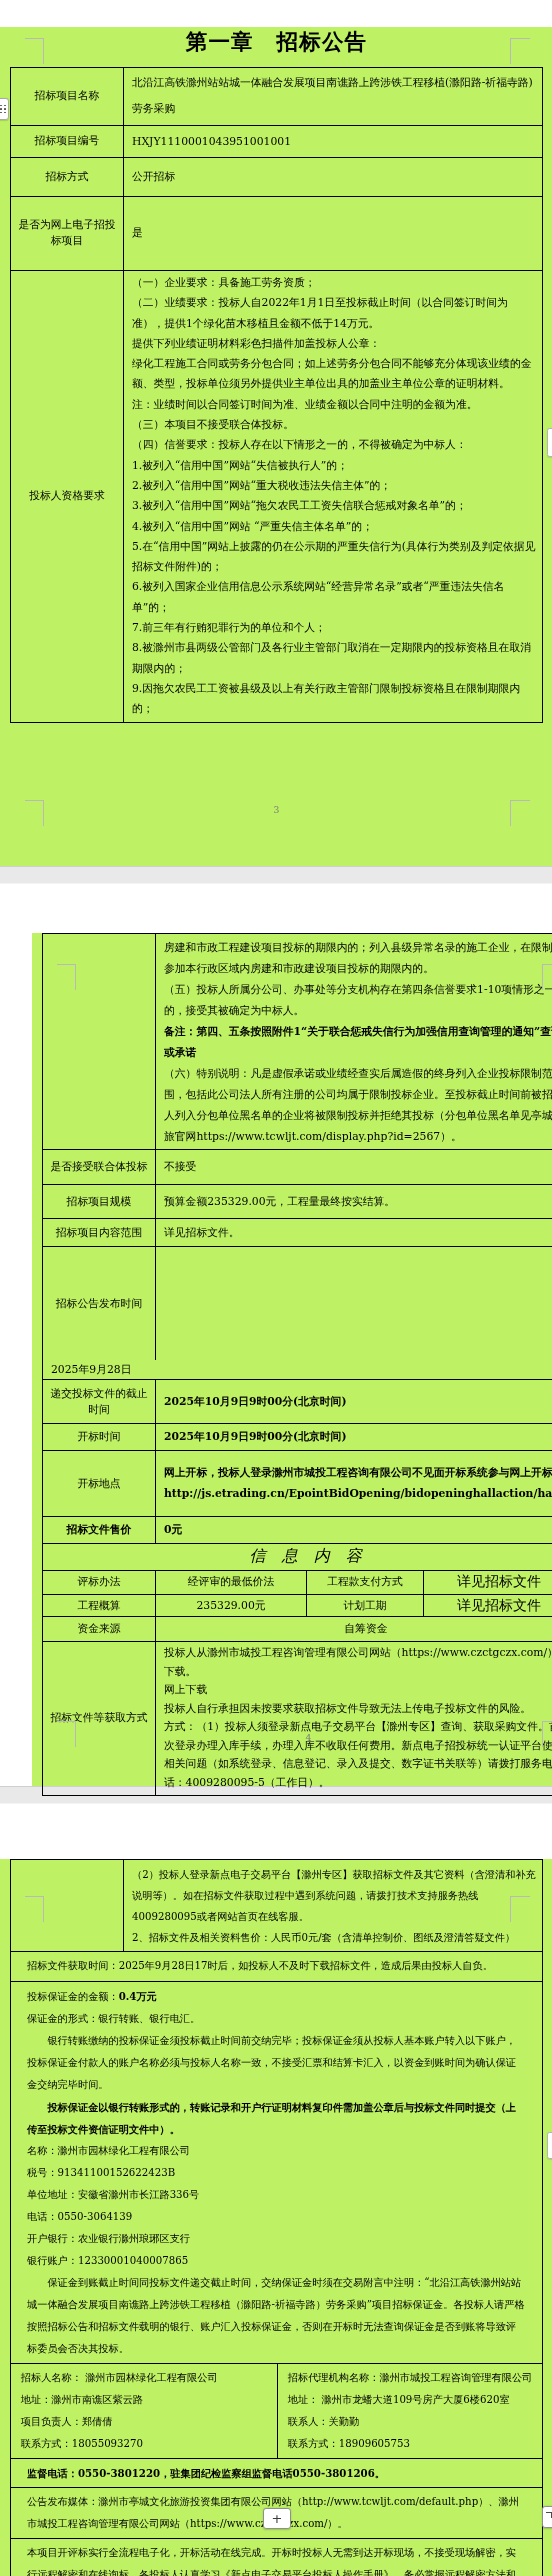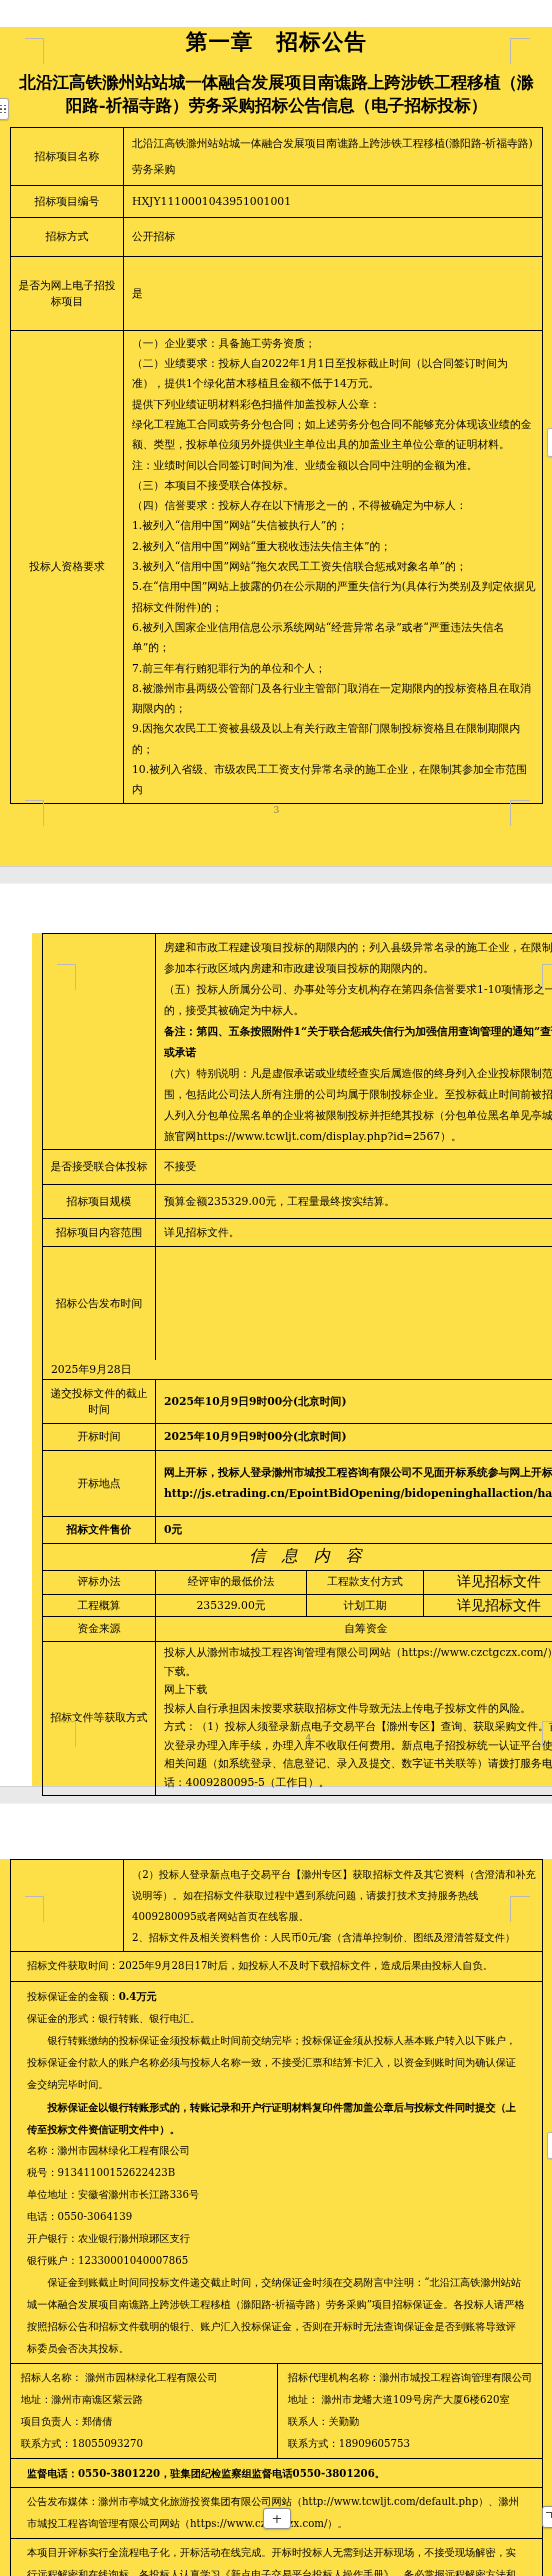--- a/index.html
+++ b/index.html
@@ -2,21 +2,21 @@
 <html style="font-size:9.8px"><head>
 <meta charset="utf-8">
 <style>
   html,body{margin:0;padding:0;background:#ffffff;}
   #root{
     position:relative;width:553px;height:2576px;margin:0 auto;
     background:#ffffff;overflow:hidden;
     font-family:"DejaVu Serif","Liberation Serif",serif;
     color:#000;
   }
-  .page{position:relative;width:553px;background:#fde047;}
+  .page{position:relative;width:553px;background:#bef264;}
   .page3{height:839px;}
   .page4{height:853px;margin-left:32px;}
   .page5{height:848px;}
   .page-gap{height:16px;background:#e9e9e9;border-top:1.2px solid #cfcfcf;border-bottom:1.2px solid #f4f4f4;}
 
   
   .crop{position:absolute;width:18.5px;height:24.6px;pointer-events:none;}
   .crop.l{border-right:0.9px solid #b9b9b9;border-top:0.9px solid #b9b9b9;}
   .crop.r{border-left:0.9px solid #b9b9b9;border-top:0.9px solid #b9b9b9;}
 
@@ -65,21 +65,20 @@
 
 <div id="root">
 
   <div class="page page3">
     <span class="crop l" style="left:24.6px;top:11px;"></span>
     <span class="crop r" style="left:510px;top:11px;"></span>
     <span class="crop l" style="left:24.6px;top:773px;"></span>
     <span class="crop r" style="left:510px;top:773px;"></span>
 
     <div class="doc-title">第一章　招标公告</div>
-    <div class="doc-subtitle">北沿江高铁滁州站站城一体融合发展项目南谯路上跨涉铁工程移植（滁阳路-祈福寺路）劳务采购招标公告信息（电子招标投标）</div>
 
     <div class="dtable p3t">
       <div class="trow" style="min-height:52px;">
         <div class="cell lab">招标项目名称</div>
         <div class="cell val lh42">
             <div class="tline" style="line-height:26px;">北沿江高铁滁州站站城一体融合发展项目南谯路上跨涉铁工程移植(滁阳路-祈福寺路)劳务采购</div>
           </div>
       </div>
       <div class="trow" style="min-height:32px;">
         <div class="cell lab">招标项目编号</div>
@@ -105,26 +104,26 @@
             <div class="tline">（一）企业要求：具备施工劳务资质；</div>
             <div class="tline">（二）业绩要求：投标人自2022年1月1日至投标截止时间（以合同签订时间为准），提供1个绿化苗木移植且金额不低于14万元。</div>
             <div class="tline">提供下列业绩证明材料彩色扫描件加盖投标人公章：</div>
             <div class="tline">绿化工程施工合同或劳务分包合同；如上述劳务分包合同不能够充分体现该业绩的金额、类型，投标单位须另外提供业主单位出具的加盖业主单位公章的证明材料。</div>
             <div class="tline">注：业绩时间以合同签订时间为准、业绩金额以合同中注明的金额为准。</div>
             <div class="tline">（三）本项目不接受联合体投标。</div>
             <div class="tline">（四）信誉要求：投标人存在以下情形之一的，不得被确定为中标人：</div>
             <div class="tline">1.被列入“信用中国”网站“失信被执行人”的；</div>
             <div class="tline">2.被列入“信用中国”网站“重大税收违法失信主体”的；</div>
             <div class="tline">3.被列入“信用中国”网站“拖欠农民工工资失信联合惩戒对象名单”的；</div>
+            <div class="tline">4.被列入“信用中国”网站 “严重失信主体名单”的；</div>
             <div class="tline">5.在“信用中国”网站上披露的仍在公示期的严重失信行为(具体行为类别及判定依据见招标文件附件)的；</div>
             <div class="tline">6.被列入国家企业信用信息公示系统网站“经营异常名录”或者“严重违法失信名单”的；</div>
             <div class="tline">7.前三年有行贿犯罪行为的单位和个人；</div>
             <div class="tline">8.被滁州市县两级公管部门及各行业主管部门取消在一定期限内的投标资格且在取消期限内的；</div>
             <div class="tline">9.因拖欠农民工工资被县级及以上有关行政主管部门限制投标资格且在限制期限内的；</div>
-            <div class="tline">10.被列入省级、市级农民工工资支付异常名录的施工企业，在限制其参加全市范围内</div>
           </div>
       </div>
     </div>
 
     <div class="footer-num" style="top:777px;">3</div>
   </div>
 
   <div class="page-gap"></div>
 
   <div class="page page4">

